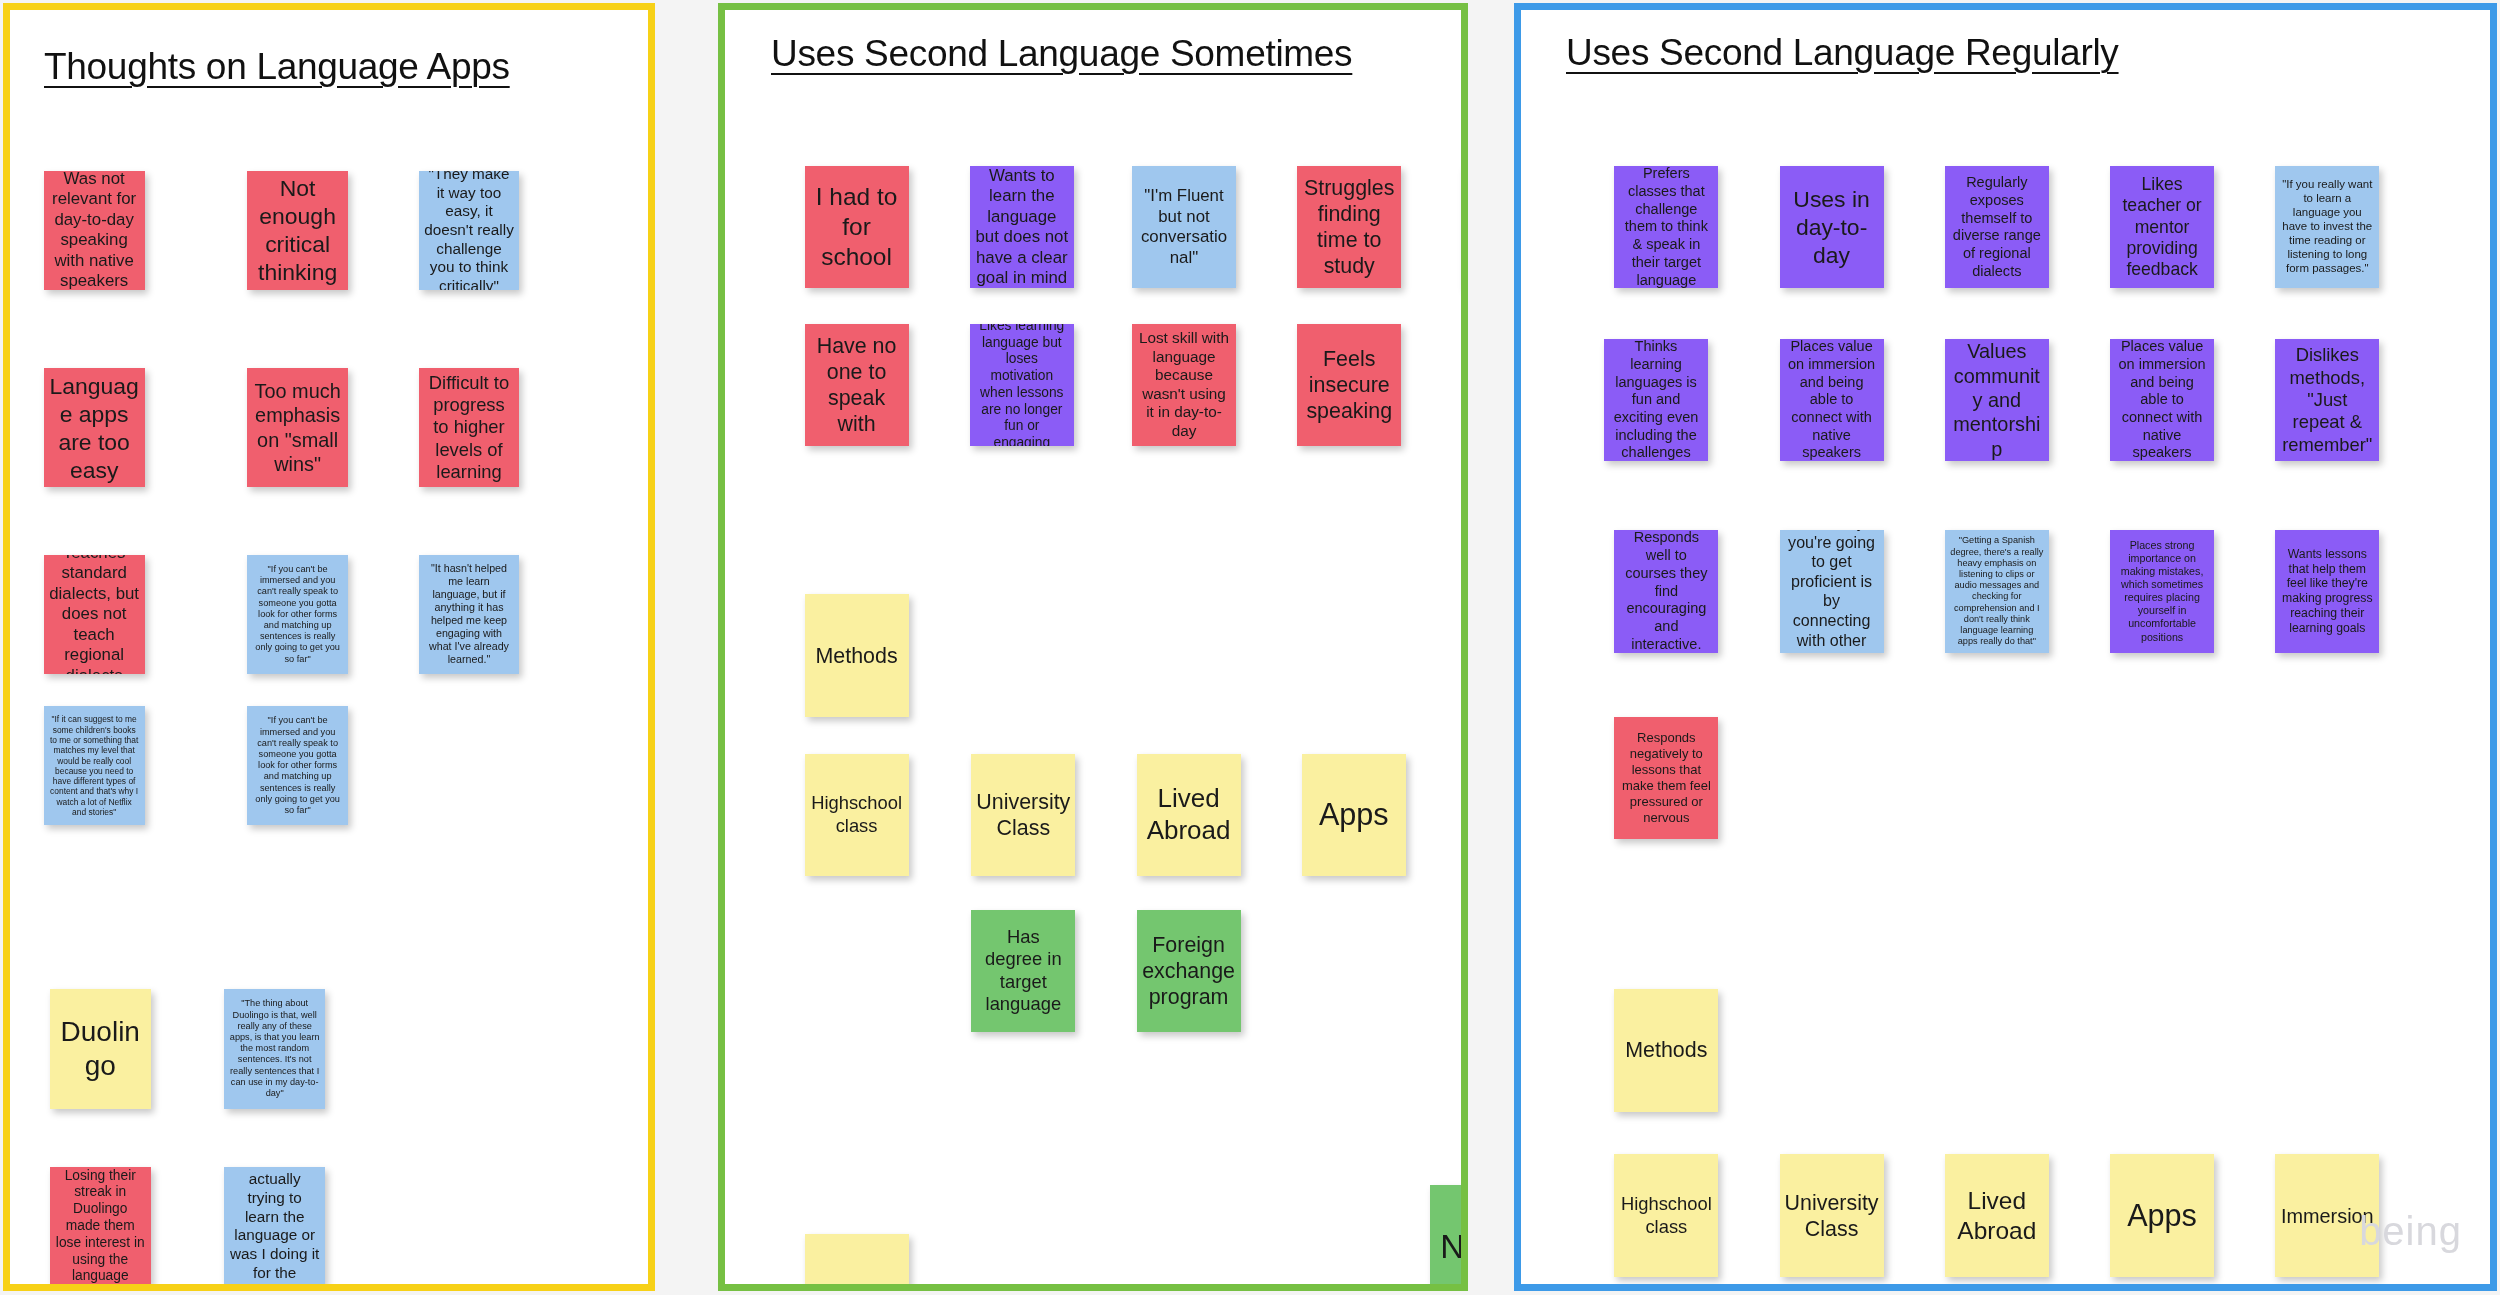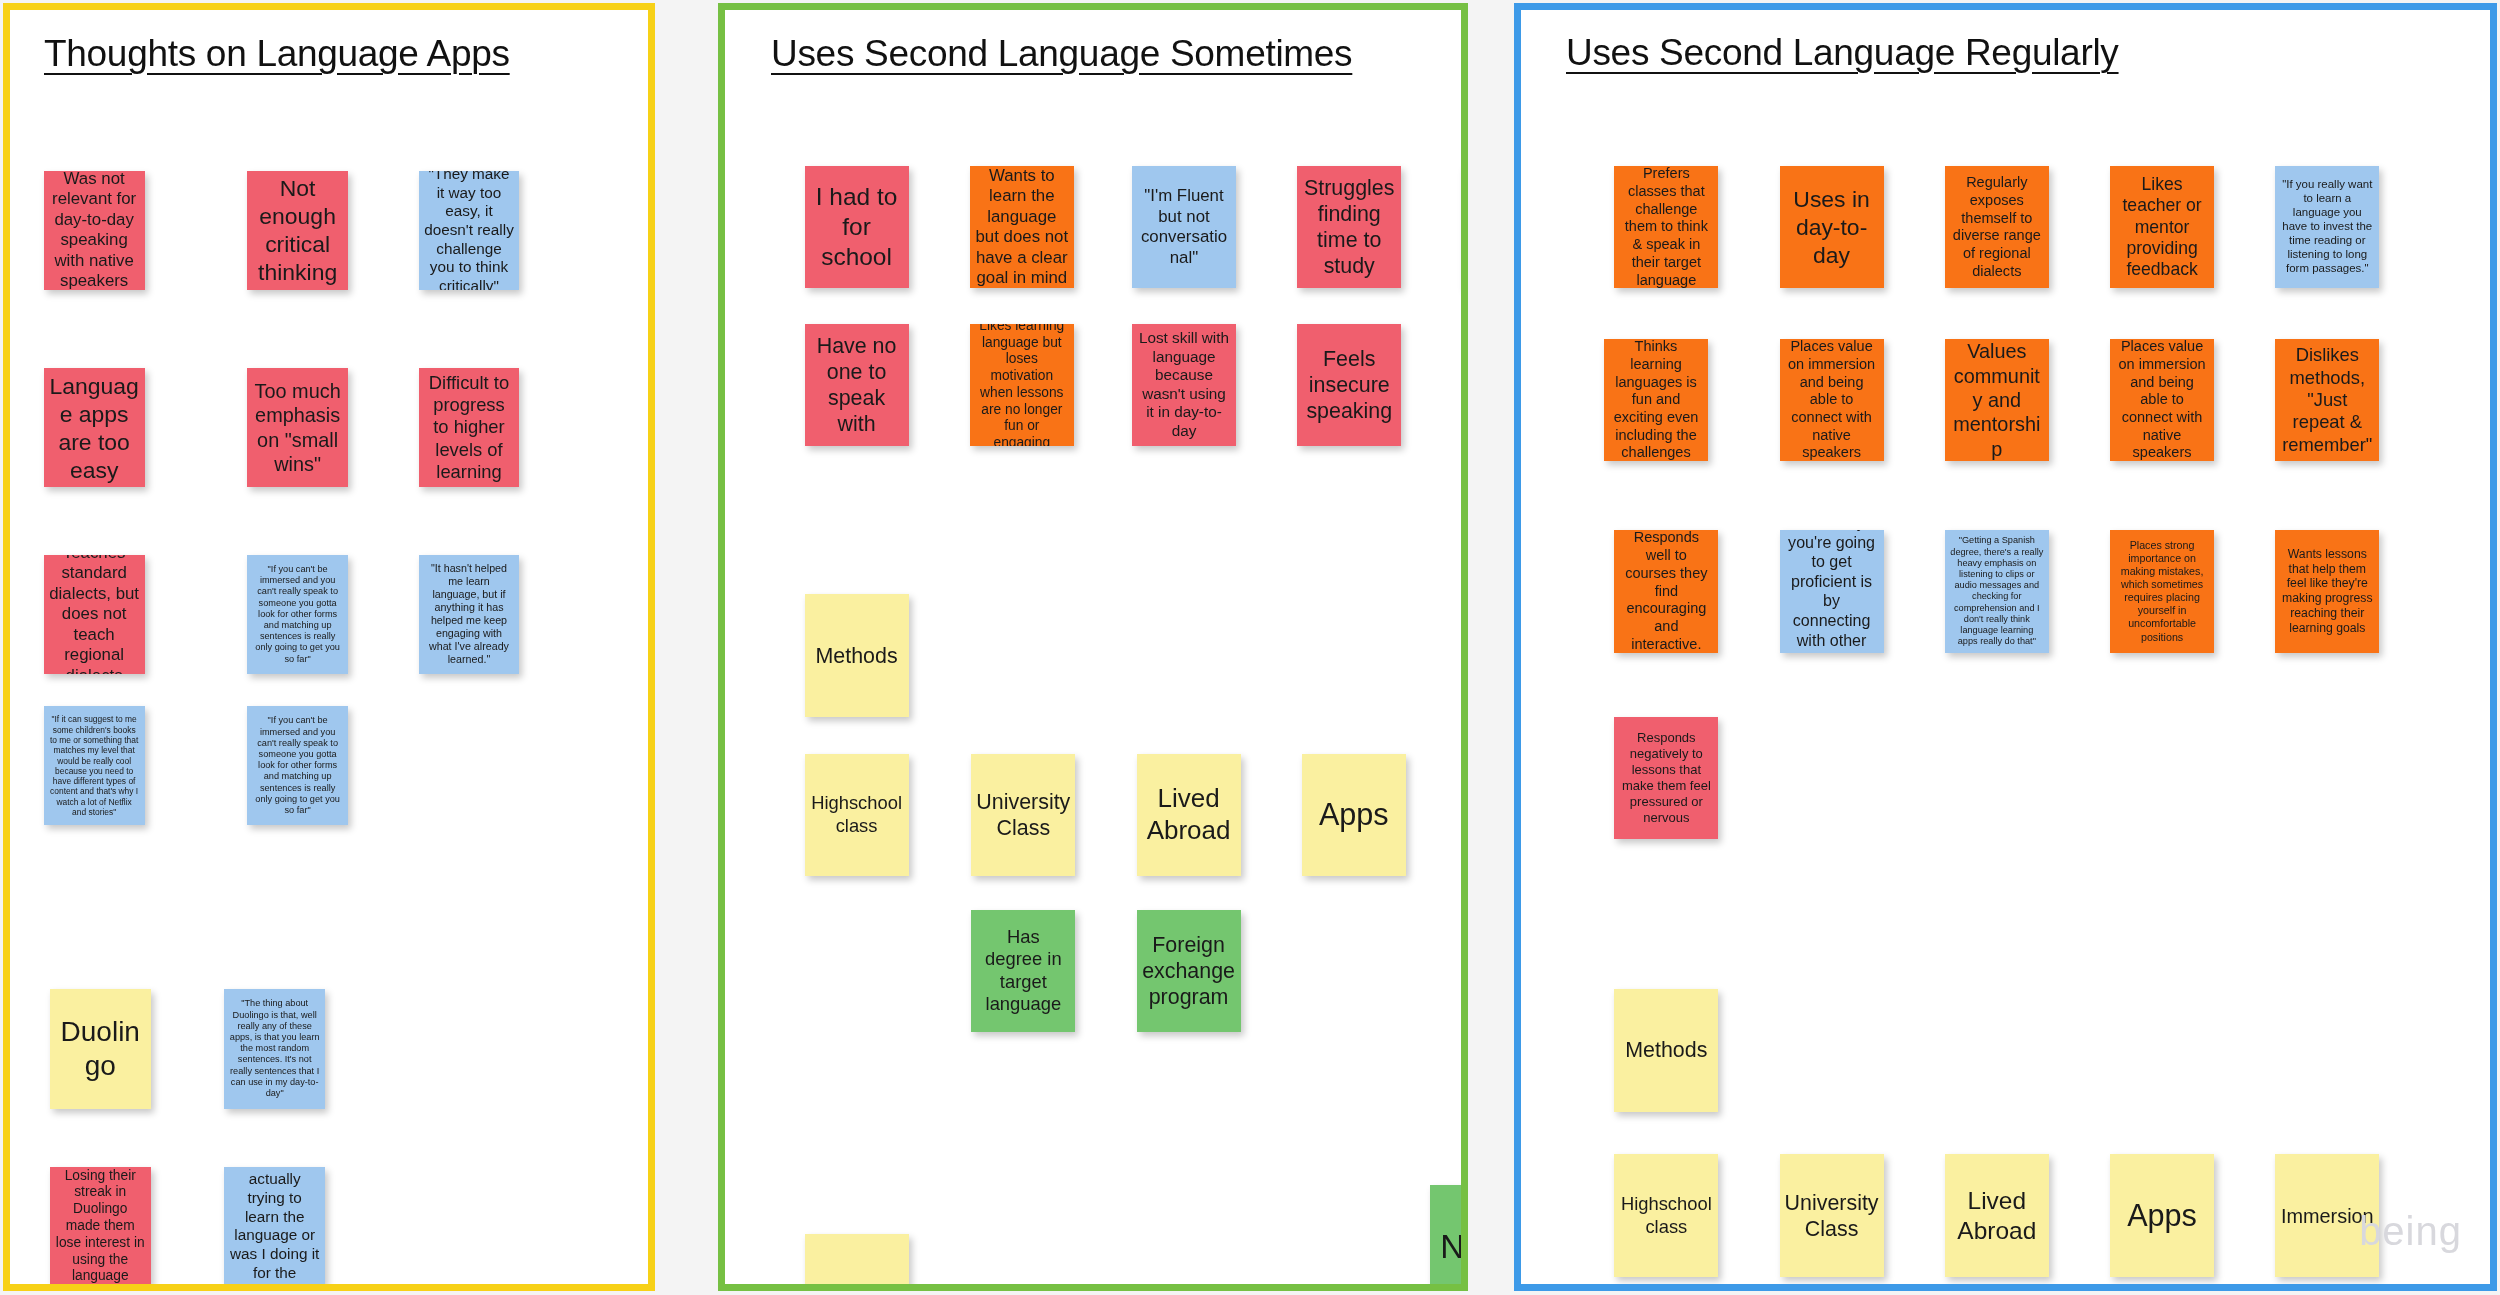--- a/index.html
+++ b/index.html
@@ -30,41 +30,41 @@
     position: absolute;
     font-size: 37px;
     font-weight: normal;
     color: #111111;
     text-decoration: underline;
     text-underline-offset: 7px;
     text-decoration-thickness: 2px;
     white-space: nowrap;
     letter-spacing: -0.3px;
   }
-  #title-1 { left: 34px; top: 23px; }
+  #title-1 { left: 34px; top: 36px; }
   #title-2 { left: 46px; top: 23px; }
   #title-3 { left: 45px; top: 22px; }
 
   .note {
     position: absolute;
     display: flex;
     align-items: center;
     justify-content: center;
     text-align: center;
     color: #1a1a1a;
     line-height: 1.22;
     padding: 4px 5px;
     box-shadow: 3px 4px 7px rgba(0,0,0,0.22);
     overflow: hidden;
     word-wrap: break-word;
     hyphens: none;
   }
   .note > span { display:block; width:100%; }
   .c-pink   { background: #f05f6e; }
-  .c-green  { background: #f97316; }
+  .c-green  { background: #8b5cf6; }
   .c-green2 { background: #74c66f; }
   .c-blue   { background: #9fc7ee; }
   .c-yellow { background: #faf0a0; }
 
   .miro-logo {
     position: absolute;
     right: 28px; bottom: 30px;
     font-size: 40px;
     color: #d8d8dd;
     letter-spacing: 1px;

